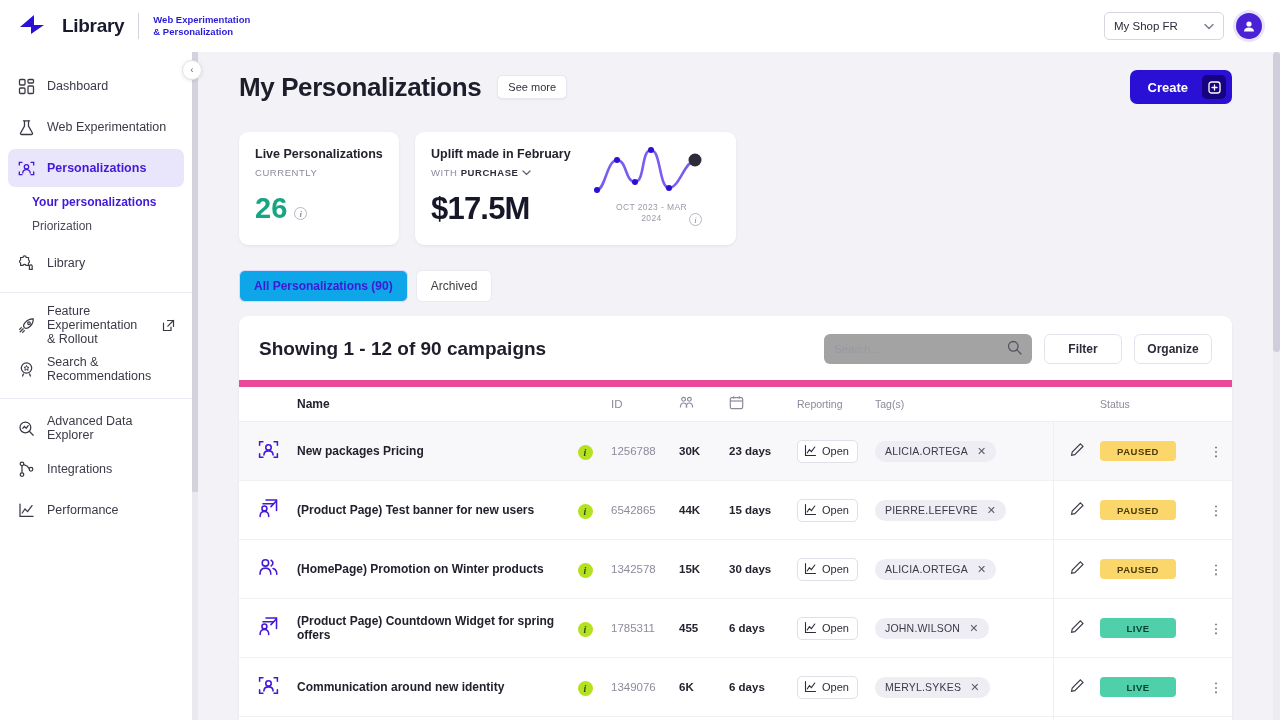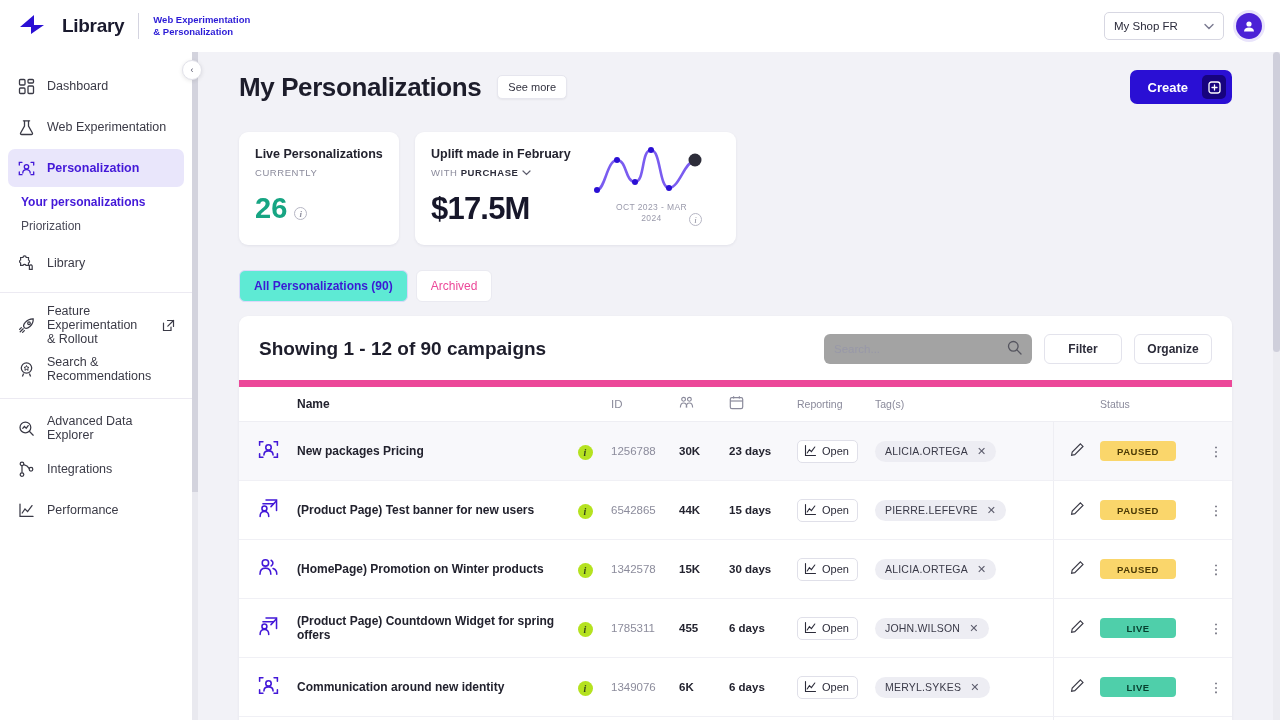--- a/index.html
+++ b/index.html
@@ -46,21 +46,21 @@
     font-size: 12.5px; color: #3a3a46; cursor: pointer; position: relative;
   }
   .nav-item.multiline { height: 44px; align-items: center; }
   .nav-item .lbl { line-height: 14px; }
   .nav-item.active { background: #e9e6fb; color: #4318d8; font-weight: bold; }
   .nav-item.active .ico svg { stroke: #4318d8; }
   .nav-item .ico { width: 18px; height: 18px; flex: 0 0 18px;
                    display: flex; align-items: center; justify-content: center; }
   .nav-item .ext { margin-left: auto; width: 13px; height: 13px; }
   .nav-sub {
-    font-size: 12px; padding: 5px 0 5px 21px; cursor: pointer; color: #4a4a58;
+    font-size: 12px; padding: 5px 0 5px 32px; cursor: pointer; color: #4a4a58;
   }
   .nav-sub.current { color: #4318d8; font-weight: bold; }
   .nav-divider { height: 1px; background: #eceaf2; margin: 10px 0; }
 
   .collapse-btn {
     position: absolute; top: 8px; right: -10px; width: 20px; height: 20px;
     border-radius: 50%; background: #fff; border: 1px solid #e2e2ea;
     display: flex; align-items: center; justify-content: center;
     font-size: 9px; color: #55556a; cursor: pointer;
     box-shadow: 0 1px 4px rgba(0,0,0,.10); z-index: 35;
@@ -117,23 +117,23 @@
     position: absolute; right: 12px; bottom: -2px;
     width: 13px; height: 13px; border-radius: 50%; border: 1px solid #b6b6c4;
     color: #8e8e9e; font-size: 9px; display: flex; align-items: center;
     justify-content: center; font-family: "Liberation Serif", serif; font-style: italic;
   }
 
   
   .tabs { display: flex; gap: 8px; margin-top: 25px; }
   .tab {
     font-size: 12px; padding: 8px 14px; border-radius: 6px; cursor: pointer;
-    background: #fff; border: 1px solid #eaeaf1; color: #ec4899;
-  }
-  .tab.active { background: #5eead4; border-color: #ddd7fa; color: #3b1ad4; font-weight: bold; }
+    background: #fff; border: 1px solid #eaeaf1; color: #404040;
+  }
+  .tab.active { background: #0ea5e9; border-color: #ddd7fa; color: #3b1ad4; font-weight: bold; }
 
   
   .panel {
     margin-top: 14px; background: #fff; border-radius: 9px 9px 0 0;
     width: 993px; box-shadow: 0 1px 3px rgba(20,20,50,.06);
   }
   .panel-head { display: flex; align-items: center; padding: 18px 20px 16px 20px; }
   .showing { font-size: 19px; font-weight: bold; color: #1d1d2b; }
   .panel-tools { margin-left: auto; display: flex; align-items: center; gap: 12px; }
   .search-box {
@@ -274,21 +274,21 @@
       <span class="ico">
         <svg width="17" height="17" viewBox="0 0 17 17" fill="none" stroke="#4318d8" stroke-width="1.3" stroke-linecap="round">
           <path d="M1.3 5 L1.3 2.3 L4 2.3"></path>
             <path d="M13 2.3 L15.7 2.3 L15.7 5"></path>
           <path d="M15.7 12 L15.7 14.7 L13 14.7"></path>
             <path d="M4 14.7 L1.3 14.7 L1.3 12"></path>
           <circle cx="8.5" cy="6.8" r="2.2"></circle>
           <path d="M4.8 13 C4.8 10.6 6.5 9.6 8.5 9.6 C10.5 9.6 12.2 10.6 12.2 13"></path>
         </svg>
       </span>
-      <span class="lbl">Personalization</span>
+      <span class="lbl">Personalizations</span>
     </div>
 
     <div class="nav-sub current">
       <span>Your personalizations</span>
     </div>
     <div class="nav-sub">
       <span>Priorization</span>
     </div>
 
     <div class="nav-item" style="margin-top:6px">

